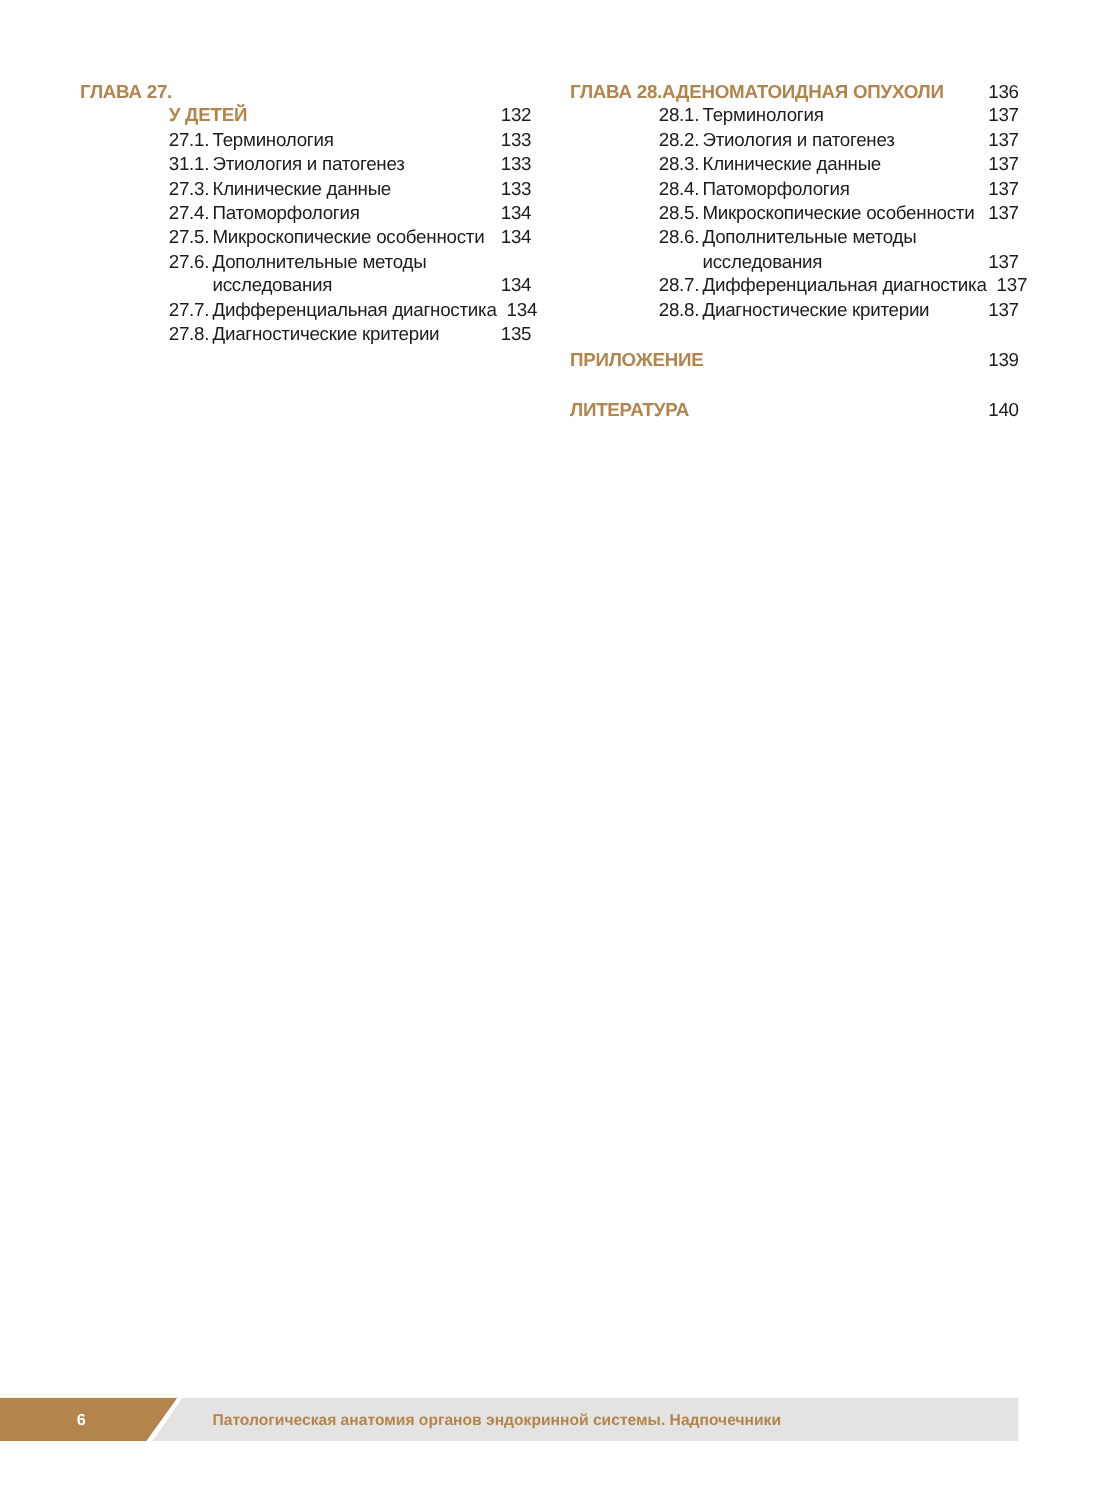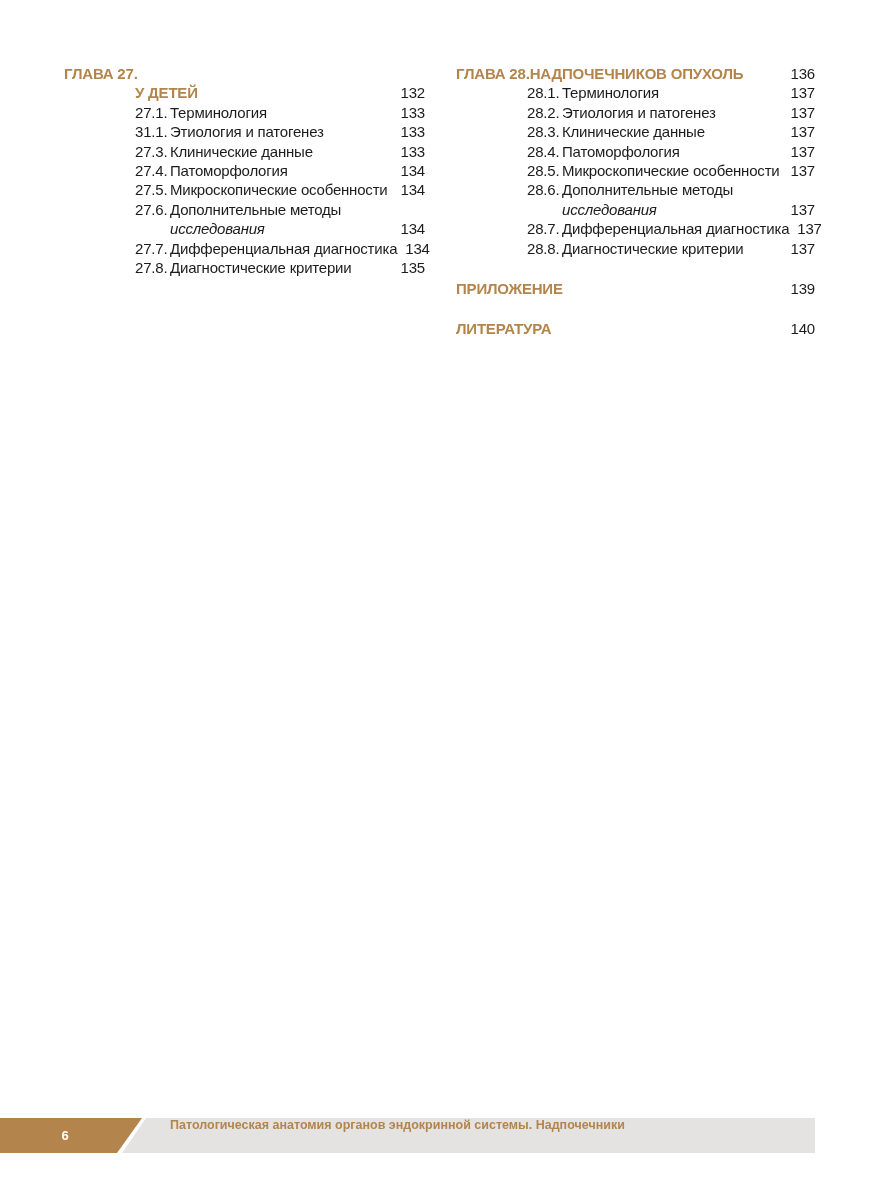--- a/index.html
+++ b/index.html
@@ -40,21 +40,21 @@
   .row.chapter .entry-text,
   .row.chapter_cont .entry-text,
   .row.section .entry-text{
     font-weight:700;color:var(--accent);
   }
   .row.chapter_cont{padding-left:71px;gap:33px;}
   .row.item{padding-left:71px;}
   .row.item .entry-num{flex:0 0 35px;font-weight:400;color:var(--ink);}
   .row.item .entry-text{font-weight:400;color:var(--ink);}
   .row.item_cont{padding-left:106px;}
-  .row.item_cont .entry-text{font-weight:400;color:var(--ink);font-style:italic;}
+  .row.item_cont .entry-text{font-weight:400;color:var(--ink);}
   .row.section{margin-top:21px;}
   
   .footer{
     position:absolute;left:0;top:1118px;width:880px;height:35px;
   }
   .footer-shape{
     position:absolute;left:0;top:0;width:142px;height:35px;
     background:var(--accent);
     -webkit-clip-path:polygon(0 0,142px 0,117px 35px,0 35px);
     clip-path:polygon(0 0,142px 0,117px 35px,0 35px);
@@ -62,21 +62,21 @@
   .footer-shape .pg{
     position:absolute;left:0;top:0;width:130px;height:35px;
     display:flex;align-items:center;justify-content:center;
     color:#ffffff;font-size:13px;font-weight:700;
   }
   .footer-bar{
     position:absolute;left:122px;top:0;width:693px;height:35px;
     background:var(--bar);
     -webkit-clip-path:polygon(24px 0,693px 0,693px 35px,0 35px);
     clip-path:polygon(24px 0,693px 0,693px 35px,0 35px);
-    display:flex;align-items:flex-start;
+    display:flex;align-items:center;
     padding-left:48px;
   }
   .footer-bar .running-title{
     color:var(--accent);
     font-size:12.5px;font-weight:700;
     letter-spacing:0;
     white-space:nowrap;
   }
 </style>
 </head>
@@ -135,21 +135,21 @@
         </div>
         <div class="row item">
           <span class="entry-num">27.8.</span>
           <span class="entry-text">Диагностические критерии</span>
           <span class="page-num">135</span>
         </div>
       </div>
     <div class="col col-right">
         <div class="row chapter">
           <span class="chap-label">ГЛАВА 28.</span>
-          <span class="entry-text">НАДПОЧЕЧНИКОВ ОПУХОЛЬ</span>
+          <span class="entry-text">АДЕНОМАТОИДНАЯ ОПУХОЛИ</span>
           <span class="page-num">136</span>
         </div>
         <div class="row item">
           <span class="entry-num">28.1.</span>
           <span class="entry-text">Терминология</span>
           <span class="page-num">137</span>
         </div>
         <div class="row item">
           <span class="entry-num">28.2.</span>
           <span class="entry-text">Этиология и патогенез</span>

